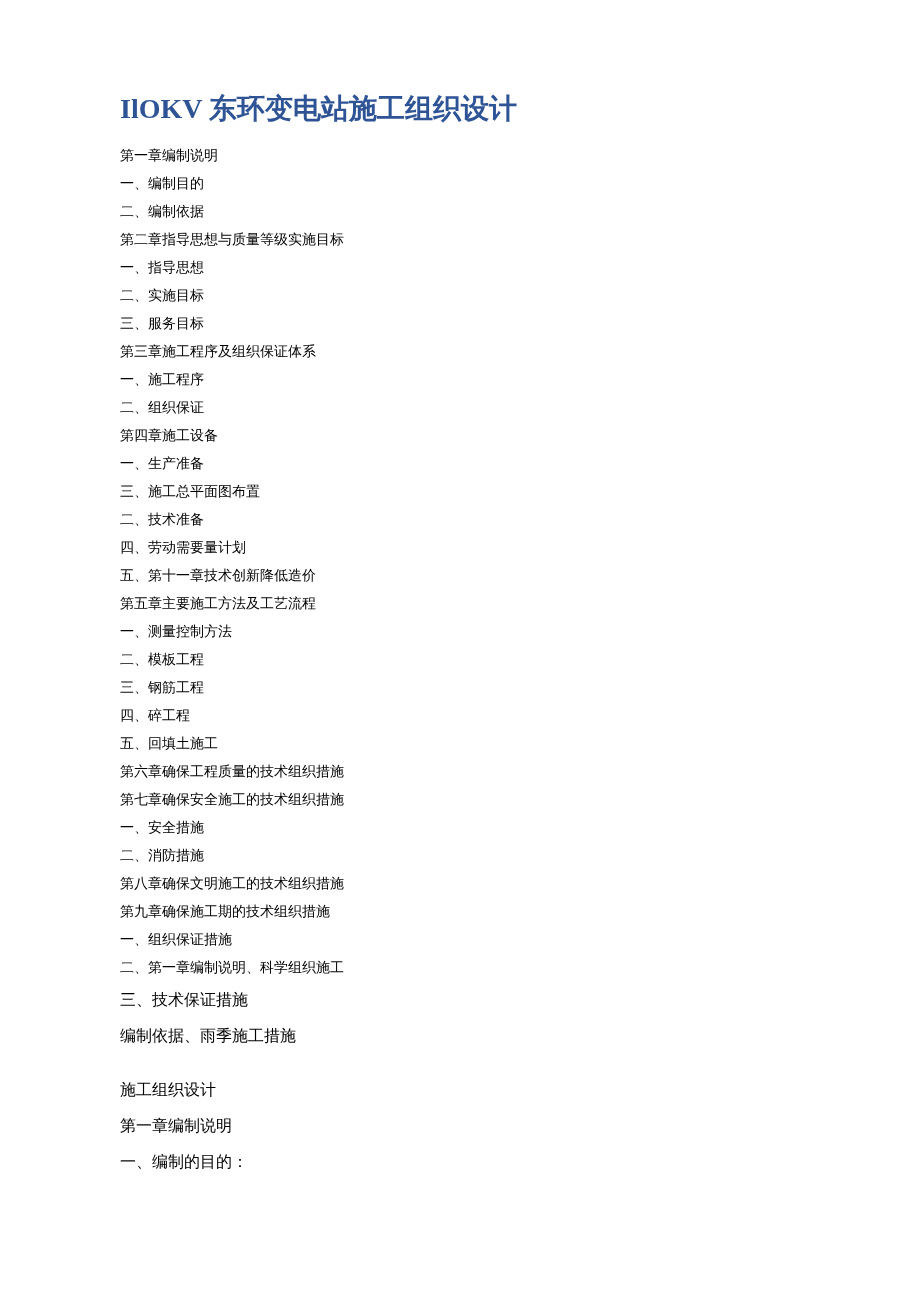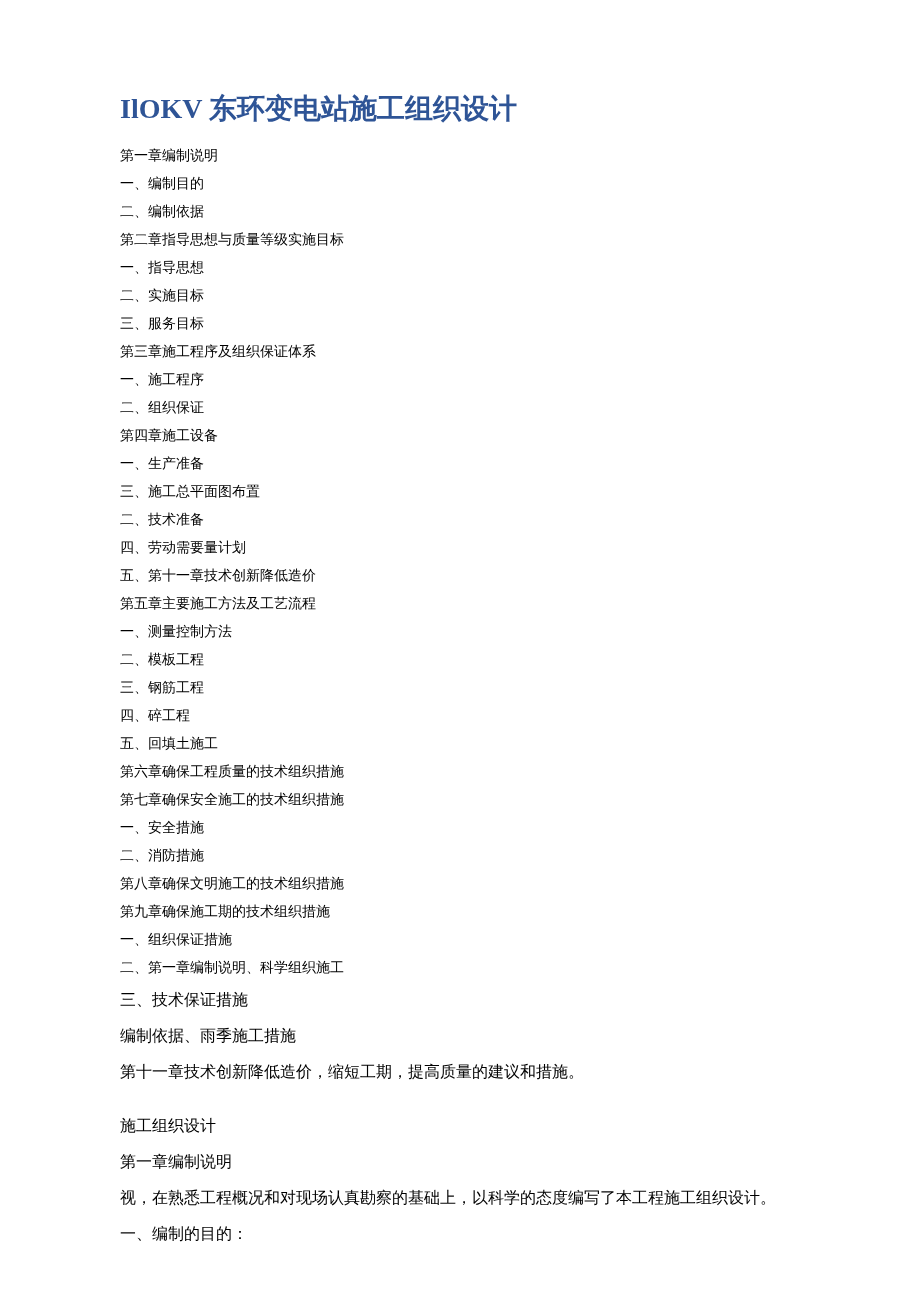--- a/index.html
+++ b/index.html
@@ -66,21 +66,19 @@
   <p class="toc-line">第六章确保工程质量的技术组织措施</p>
   <p class="toc-line">第七章确保安全施工的技术组织措施</p>
   <p class="toc-line">一、安全措施</p>
   <p class="toc-line">二、消防措施</p>
   <p class="toc-line">第八章确保文明施工的技术组织措施</p>
   <p class="toc-line">第九章确保施工期的技术组织措施</p>
   <p class="toc-line">一、组织保证措施</p>
   <p class="toc-line">二、第一章编制说明、科学组织施工</p>
   <p class="body-line">三、技术保证措施</p>
   <p class="body-line">编制依据、雨季施工措施</p>
-  <p class="body-line">第十一章技术创新降低造价，缩短工期，提高质量的建议和措施。</p>
 
   <div class="spacer"></div>
 
   <p class="body-line">施工组织设计</p>
   <p class="body-line">第一章编制说明</p>
-  <p class="body-line">视，在熟悉工程概况和对现场认真勘察的基础上，以科学的态度编写了本工程施工组织设计。</p>
   <p class="body-line">一、编制的目的：</p>
 </div>
 
 </body></html>

